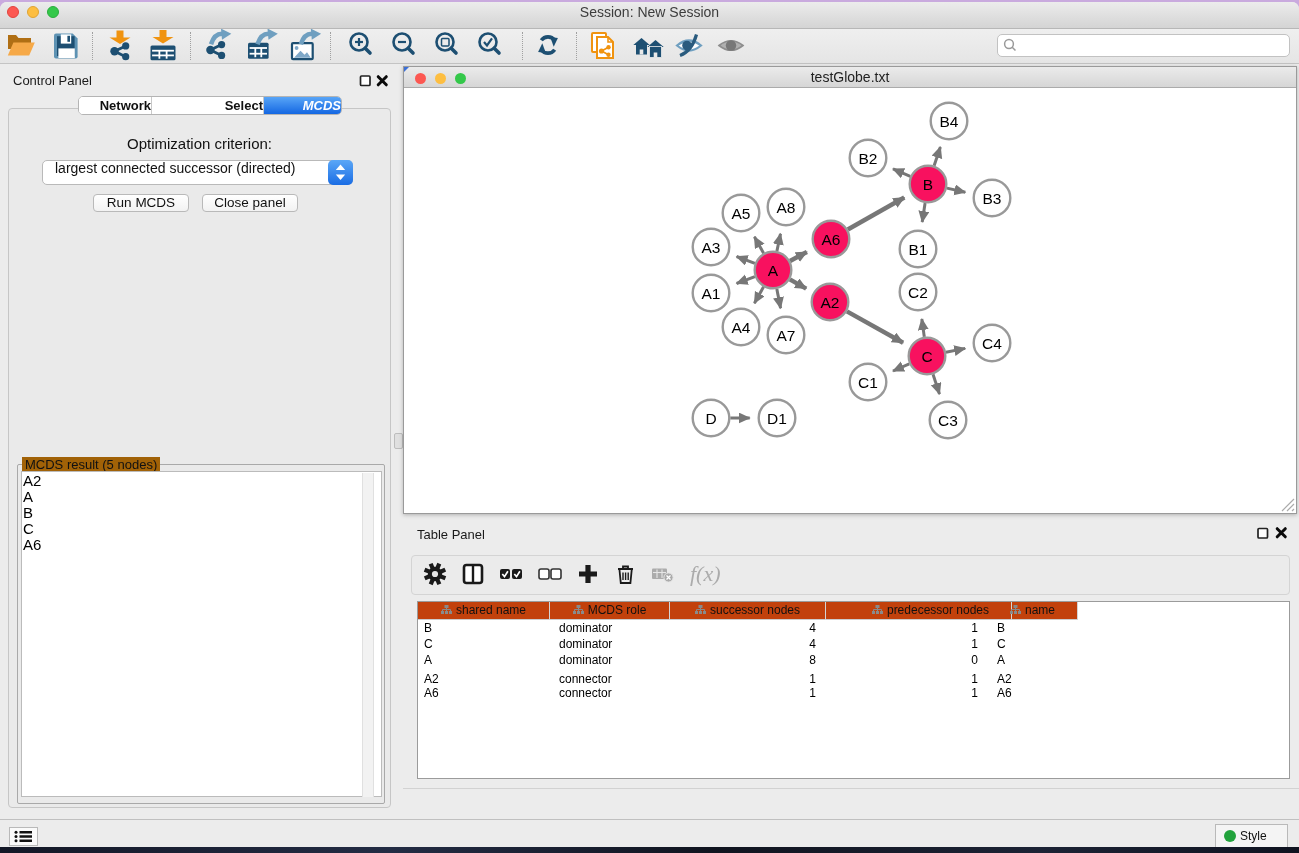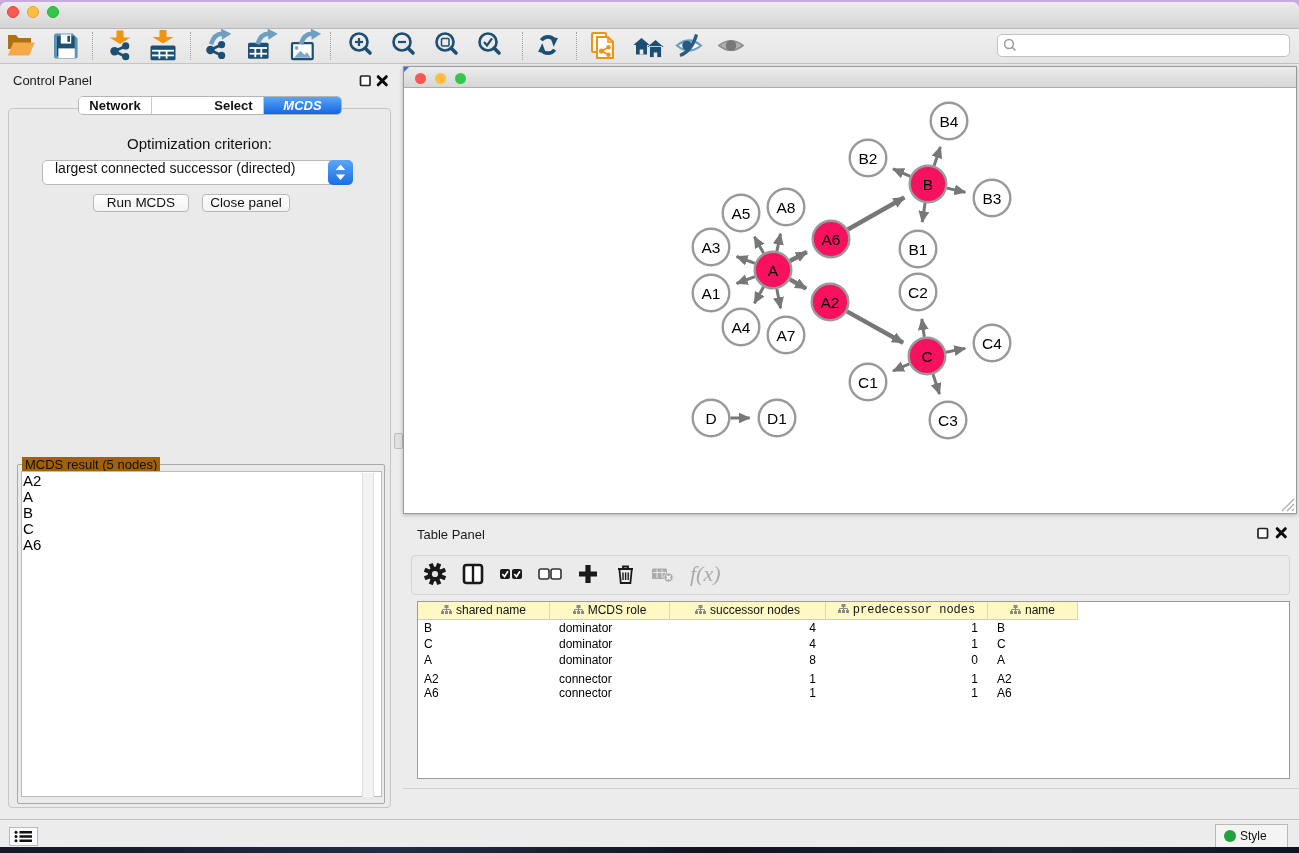--- a/index.html
+++ b/index.html
@@ -12,21 +12,21 @@
 #toolbar { position:absolute; left:0; top:27px; width:1299px; height:35px; background:linear-gradient(#efefef,#e5e5e5); border-bottom:1px solid #c4c4c4; }
 .sep { position:absolute; top:3px; height:28px; width:0; border-left:1px dotted #a0a0a0; }
 #searchbox { position:absolute; left:997px; top:5px; width:293px; height:23px; background:#fff; border:1px solid #c2c2c2; border-radius:5px; }
 #main { position:absolute; left:0; top:63px; width:1299px; height:754px; background:#ececec; }
 #statusbar { position:absolute; left:0; top:817px; width:1299px; height:30px; background:#ececec; border-top:1px solid #c0c0c0; }
 #darkstrip { position:absolute; left:0; top:847px; width:1299px; height:6px; background:linear-gradient(90deg,#131726,#232c44 30%,#10141f 55%,#1c2335 80%,#0f1320); }
 
 #cptitle { position:absolute; left:13px; top:8px; font-size:13px; color:#1a1a1a; }
 #cpbox { position:absolute; left:8px; top:43px; width:383px; height:700px; background:#eaeaea; border:1px solid #c6c6c6; border-radius:4px;padding-left:31px; }
 .tabgrp { position:absolute; display:flex; height:19px; border:1px solid #b4b4b4; border-radius:5px; background:#fff; overflow:hidden; }
-.tab { font-size:13px; font-weight:bold; color:#111; text-align:center; line-height:18.5px; border-right:1px solid #c9c9c9; background:#fff; }
+.tab { font-size:13px; font-weight:bold; color:#111; text-align:right; line-height:18.5px; border-right:1px solid #c9c9c9; background:#fff; }
 .tab:last-child { border-right:none; }
 .tab.sel { background:linear-gradient(#58a5f7,#1467e2); color:#fff; }
 #optlabel { position:absolute; left:0; top:26px; width:100%; text-align:center; font-size:15px; color:#111; }
 #dropdown { position:absolute; left:33px; top:51px; width:311px; height:25px; background:#fff; border:1px solid #b9b9b9; border-radius:5px; }
 #dropdown .txt { position:absolute; left:12px; top:-1px; font-size:14px; color:#111; }
 #dropdown .stepper { position:absolute; right:-1px; top:-1px; width:25px; height:25px; border-radius:5px; background:linear-gradient(#5ba7f7,#1a6de4); }
 .btn { position:absolute; height:18px; background:linear-gradient(#ffffff,#f2f2f2); border:1px solid #b9b9b9; border-radius:4px; font-size:13.5px; color:#111; text-align:center; line-height:15px; }
 #fieldset { position:absolute; left:8px; top:355px; width:368px; height:340px; border:1px solid #a9a9a9; border-radius:2px; }
 #fieldset .legend { position:absolute; left:4px; top:-8px; background:#a16207; padding:0 3px; font-size:13px; color:#111; }
 #listbox { position:absolute; left:3px; top:6px; width:361px; height:326px; background:#fff; border:1px solid #bbb; font-size:15px; color:#000; padding-top:1px; }
@@ -34,34 +34,35 @@
 #listscroll { position:absolute; right:7px; top:1px; width:12px; height:324px; background:#f2f2f2; border-left:1px solid #e0e0e0; border-right:1px solid #e0e0e0; }
 
 #netwin { position:absolute; left:403px; top:1px; width:894px; height:448px; background:#fff; border:1px solid #9a9a9a; box-shadow:0 1px 4px rgba(0,0,0,0.25); }
 #nettitle { position:absolute; left:0; top:0; width:100%; height:21px; background:linear-gradient(#ebebeb,#d6d6d6); border-bottom:1px solid #ababab; }
 #nettitle .t { position:absolute; top:2px; width:100%; text-align:center; font-size:14px; color:#222; }
 .ntl { position:absolute; width:11px; height:11px; border-radius:50%; top:5.5px; }
 
 #tptitle { position:absolute; left:417px; top:462px; font-size:13px; color:#1a1a1a; }
 #tptoolbar { position:absolute; left:411px; top:490px; width:879px; height:40px; background:#ebebeb; border:1px solid #d4d4d4; border-radius:4px; }
 #tbl { position:absolute; left:417px; top:536px; width:873px; height:178px; background:#fff; border:1px solid #9b9b9b; }
-#tblhead { position:absolute; left:0; top:0; height:18px; width:660px; background:#fef9c3; border-bottom:1px solid #cccccc; }
+#tblhead { position:absolute; left:0; top:0; height:18px; width:660px; background:#c2410c; border-bottom:1px solid #cccccc; }
 .th { position:absolute; top:0; height:18px; font-size:12px; color:#111; text-align:center; line-height:17px; border-right:1px solid #d4d4d4; }
 .td { position:absolute; font-size:12px; color:#000; height:16.4px; line-height:16.4px; }
 .btabs { position:absolute; display:flex; height:19px; border:1px solid #bdbdbd; border-radius:5px; background:#fff; overflow:hidden; }
 #memorybox { position:absolute; right:11px; top:4px; width:73px; height:24px; background:#f4f4f4; border:1px solid #b9b9b9; font-size:12px; color:#111; }
 #listbtn { position:absolute; left:9px; top:7px; width:29px; height:19px; background:#fafafa; border:1px solid #b9b9b9; }
 </style>
 </head>
 <body>
 <div id="appwin">
   <div id="titlebar">
     <div class="tl" style="left:7px;background:#fc5852;border:0.5px solid #e2443e;"></div>
     <div class="tl" style="left:27px;background:#fdbe41;border:0.5px solid #e0a433;"></div>
     <div class="tl" style="left:47px;background:#34c84a;border:0.5px solid #2bad3d;"></div>
+    <div id="titletext">Session: New Session</div>
   </div>
   <div id="toolbar">
     <svg width="1299" height="35" style="position:absolute;left:0;top:0;">
         <path d="M8,6 L16,6 L18.5,9 L31,9 L31,20 L8,20 Z" fill="#b06f14"></path>
         <path d="M7.8,26.4 L13.4,13.4 L34.8,13.4 L29.2,26.4 Z" fill="#f6a948"></path>
         <path d="M56,4.6 L72.6,4.6 L77.6,9.6 L77.6,27.6 Q77.6,29.6 75.6,29.6 L56,29.6 Q54,29.6 54,27.6 L54,6.6 Q54,4.6 56,4.6 Z" fill="#5d92b3"></path>
         <rect x="57" y="7.2" width="17.6" height="19.8" fill="#1d4f72"></rect>
         <rect x="60.8" y="5.4" width="10.4" height="9.2" fill="#fff"></rect>
         <rect x="67.4" y="6.8" width="2.6" height="6" fill="#1d4f72"></rect>
         <rect x="58.4" y="19.4" width="16.4" height="9.6" fill="#fff"></rect>
@@ -154,21 +155,21 @@
     <div id="cpbox">
       <div id="optlabel">Optimization criterion:</div>
       <div id="dropdown">
         <div class="txt">largest connected successor (directed)</div>
         <div class="stepper"><svg width="25" height="25">
               <path d="M12.5,4.5 L7.8,10 L17.2,10 Z" fill="#fff"></path>
               <path d="M7.8,14.5 L17.2,14.5 L12.5,20 Z" fill="#fff"></path>
             </svg></div>
       </div>
       <div class="btn" style="left:84px;top:85px;width:96px;">Run MCDS</div>
-      <div class="btn" style="left:193px;top:85px;width:88px;">Close panel</div>
+      <div class="btn" style="left:193px;top:85px;width:96px;">Close panel</div>
       <div id="fieldset">
         <div class="legend">MCDS result (5 nodes)</div>
         <div id="listbox">
           <div class="item">A2</div>
           <div class="item">A</div>
           <div class="item">B</div>
           <div class="item">C</div>
           <div class="item">A6</div>
           <div id="listscroll"></div>
         </div>
@@ -182,20 +183,21 @@
     </div>
     <div style="position:absolute;left:394px;top:368px;width:9px;height:16px;background:#e0e0e0;border:1px solid #bdbdbd;border-radius:2px;"></div>
     <div id="netwin">
       <div id="nettitle">
           <svg width="5" height="5" style="position:absolute;left:0;top:0;">
             <path d="M0,0 L5,0 L0,5 Z" fill="#3a6fd8"></path>
           </svg>
         <div class="ntl" style="left:11px;background:#fc5852;"></div>
         <div class="ntl" style="left:31px;background:#fdbe41;"></div>
         <div class="ntl" style="left:51px;background:#34c84a;"></div>
+        <div class="t">testGlobe.txt</div>
       </div>
       <svg id="graph" width="892" height="424" style="position:absolute;left:0;top:20.5px;" font-family="Liberation Sans,sans-serif">
         <defs>
           <marker id="arw" markerWidth="13" markerHeight="12" refX="11" refY="5.5" orient="auto" markerUnits="userSpaceOnUse">
             <path d="M0,0 L12,5.5 L0,11 z" fill="#777"></path>
           </marker>
         </defs>
 <line x1="359.6" y1="165.2" x2="350.4" y2="148.8" stroke="#777" stroke-width="3" marker-end="url(#arw)"></line>
 <line x1="372.9" y1="163.1" x2="376.5" y2="145.7" stroke="#777" stroke-width="3" marker-end="url(#arw)"></line>
 <line x1="350.9" y1="175.3" x2="332.6" y2="168.5" stroke="#777" stroke-width="3" marker-end="url(#arw)"></line>
@@ -316,21 +318,21 @@
               <rect x="8" y="6" width="3" height="3" fill="#8a8a8a"></rect>
               <path d="M5.5 3 v2 M1.5 6 v-1.5 h8 v1.5 M5.5 4.5 v1.5" stroke="#8a8a8a" stroke-width="1" fill="none"></path>
             </svg>MCDS role</div>
           <div class="th" style="left:252px;width:156px;"><svg width="11" height="10" style="vertical-align:-1px;margin-right:4px;">
               <rect x="3.5" y="0" width="4" height="3" fill="#8a8a8a"></rect>
               <rect x="0" y="6" width="3" height="3" fill="#8a8a8a"></rect>
               <rect x="4" y="6" width="3" height="3" fill="#8a8a8a"></rect>
               <rect x="8" y="6" width="3" height="3" fill="#8a8a8a"></rect>
               <path d="M5.5 3 v2 M1.5 6 v-1.5 h8 v1.5 M5.5 4.5 v1.5" stroke="#8a8a8a" stroke-width="1" fill="none"></path>
             </svg>successor nodes</div>
-          <div class="th" style="left:408px;width:162px;font-family:Liberation Mono, monospace;"><svg width="11" height="10" style="vertical-align:-1px;margin-right:4px;">
+          <div class="th" style="left:432px;width:162px;"><svg width="11" height="10" style="vertical-align:-1px;margin-right:4px;">
               <rect x="3.5" y="0" width="4" height="3" fill="#8a8a8a"></rect>
               <rect x="0" y="6" width="3" height="3" fill="#8a8a8a"></rect>
               <rect x="4" y="6" width="3" height="3" fill="#8a8a8a"></rect>
               <rect x="8" y="6" width="3" height="3" fill="#8a8a8a"></rect>
               <path d="M5.5 3 v2 M1.5 6 v-1.5 h8 v1.5 M5.5 4.5 v1.5" stroke="#8a8a8a" stroke-width="1" fill="none"></path>
             </svg>predecessor nodes</div>
           <div class="th" style="left:570px;width:90px;"><svg width="11" height="10" style="vertical-align:-1px;margin-right:4px;">
               <rect x="3.5" y="0" width="4" height="3" fill="#8a8a8a"></rect>
               <rect x="0" y="6" width="3" height="3" fill="#8a8a8a"></rect>
               <rect x="4" y="6" width="3" height="3" fill="#8a8a8a"></rect>

